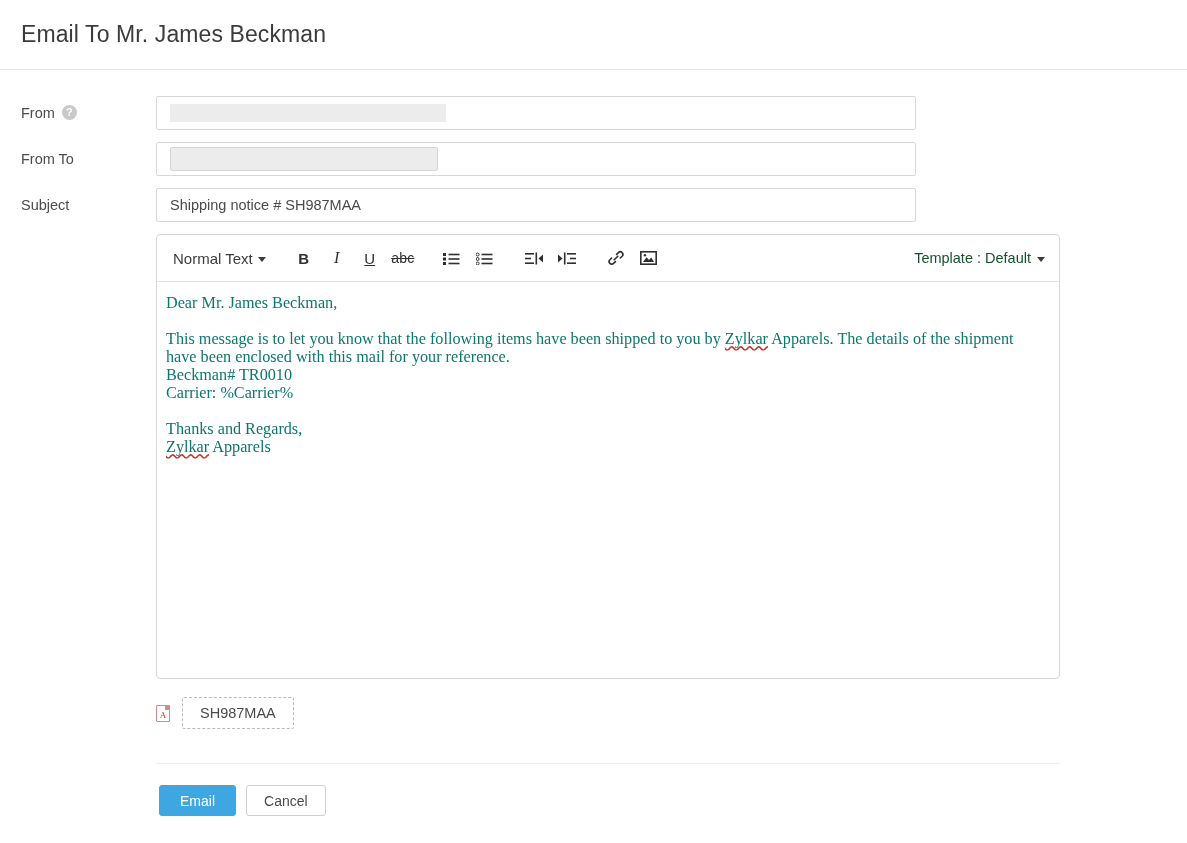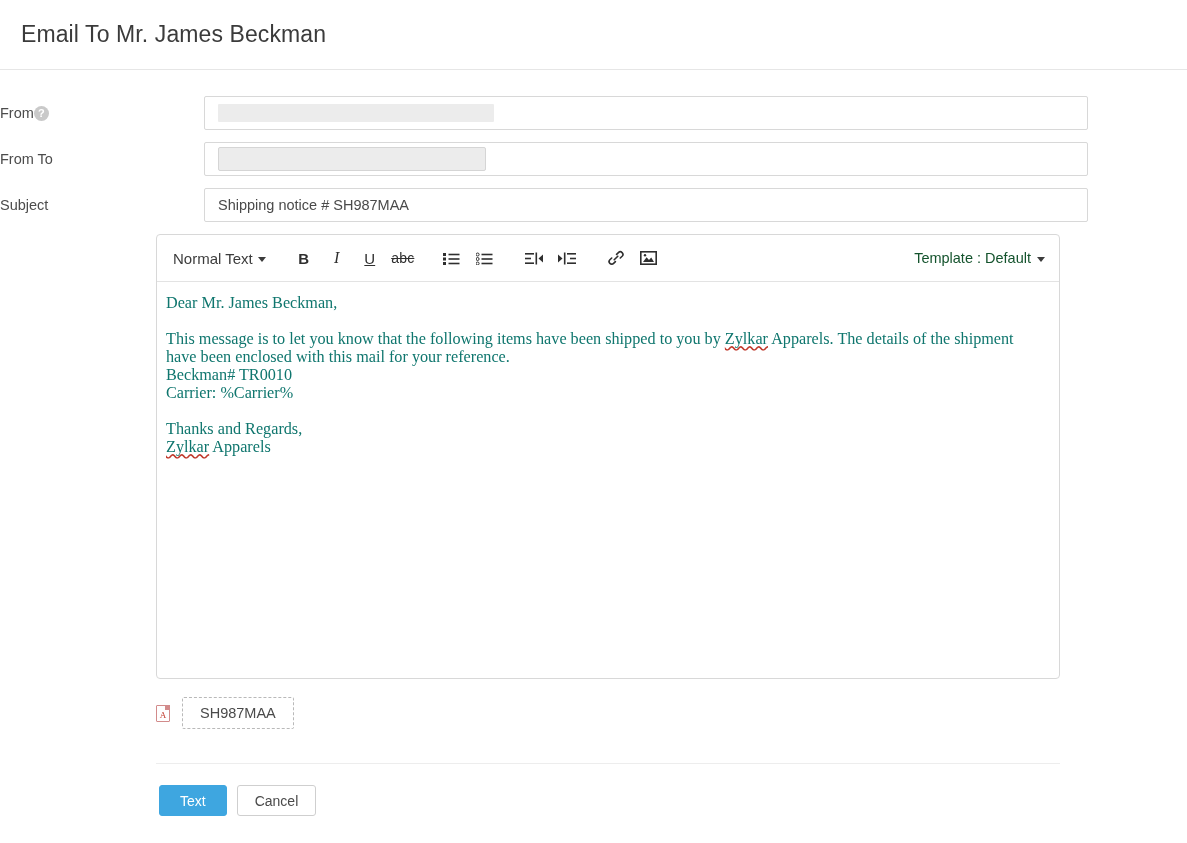--- a/index.html
+++ b/index.html
@@ -39,54 +39,55 @@
     position: relative;
   }
   .form-row {
     display: flex;
     align-items: flex-start;
     margin-bottom: 12px;
   }
   .field-label {
     width: 156px;
     box-sizing: border-box;
+    padding-left: 21px;
     padding-top: 9px;
     font-size: 14.5px;
     color: #4c4c4c;
     display: flex;
-    align-items: center;
+    align-items: flex-start;
+    gap: 7px;
     white-space: nowrap;
   }
   .help-icon {
     width: 15px;
     height: 15px;
     border-radius: 50%;
     background: #c9c9c9;
     color: #ffffff;
     font-size: 11px;
     line-height: 15px;
     text-align: center;
     font-weight: bold;
     display: inline-block;
     user-select: none;
   }
 
   .text-input {
-    width: 884px;
+    width: 760px;
     height: 34px;
     box-sizing: border-box;
     border: 1px solid #d8d8d8;
     border-radius: 2px;
     background: #ffffff;
     display: flex;
     align-items: center;
     padding: 0 13px;
     font-size: 14.5px;
     color: #555;
-    margin-left: 48px;
   }
   .text-input.subject {
     color: #4a4a4a;
   }
 
   
   .skel-from {
     width: 276px;
     height: 18px;
     background: #ececec;
@@ -397,17 +398,17 @@
 
   <div class="attach-row">
     <div class="pdf-icon">
       <span>A</span>
     </div>
     <div class="attach-chip">SH987MAA</div>
   </div>
 
   <div class="footer-divider"></div>
   <div class="footer-actions">
-    <div class="btn btn-send">Text</div>
+    <div class="btn btn-send">Email</div>
     <div class="btn btn-cancel">Cancel</div>
   </div>
 
 </div>
 
 </body></html>

